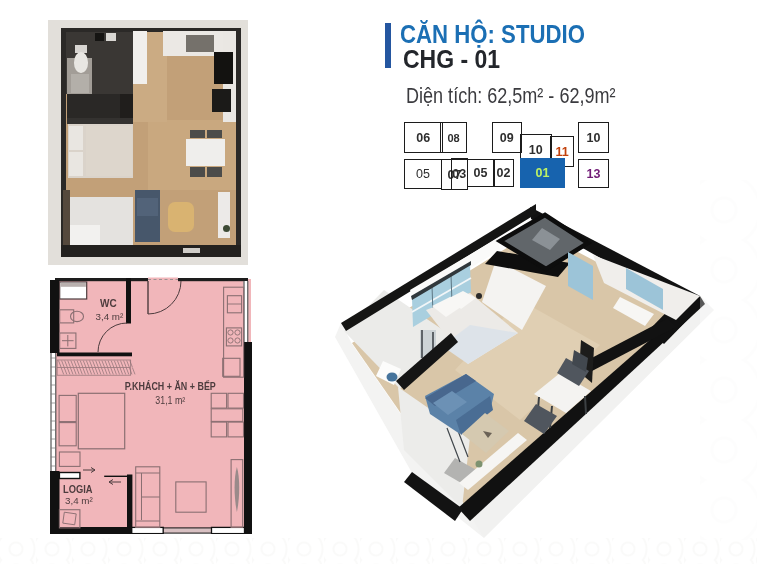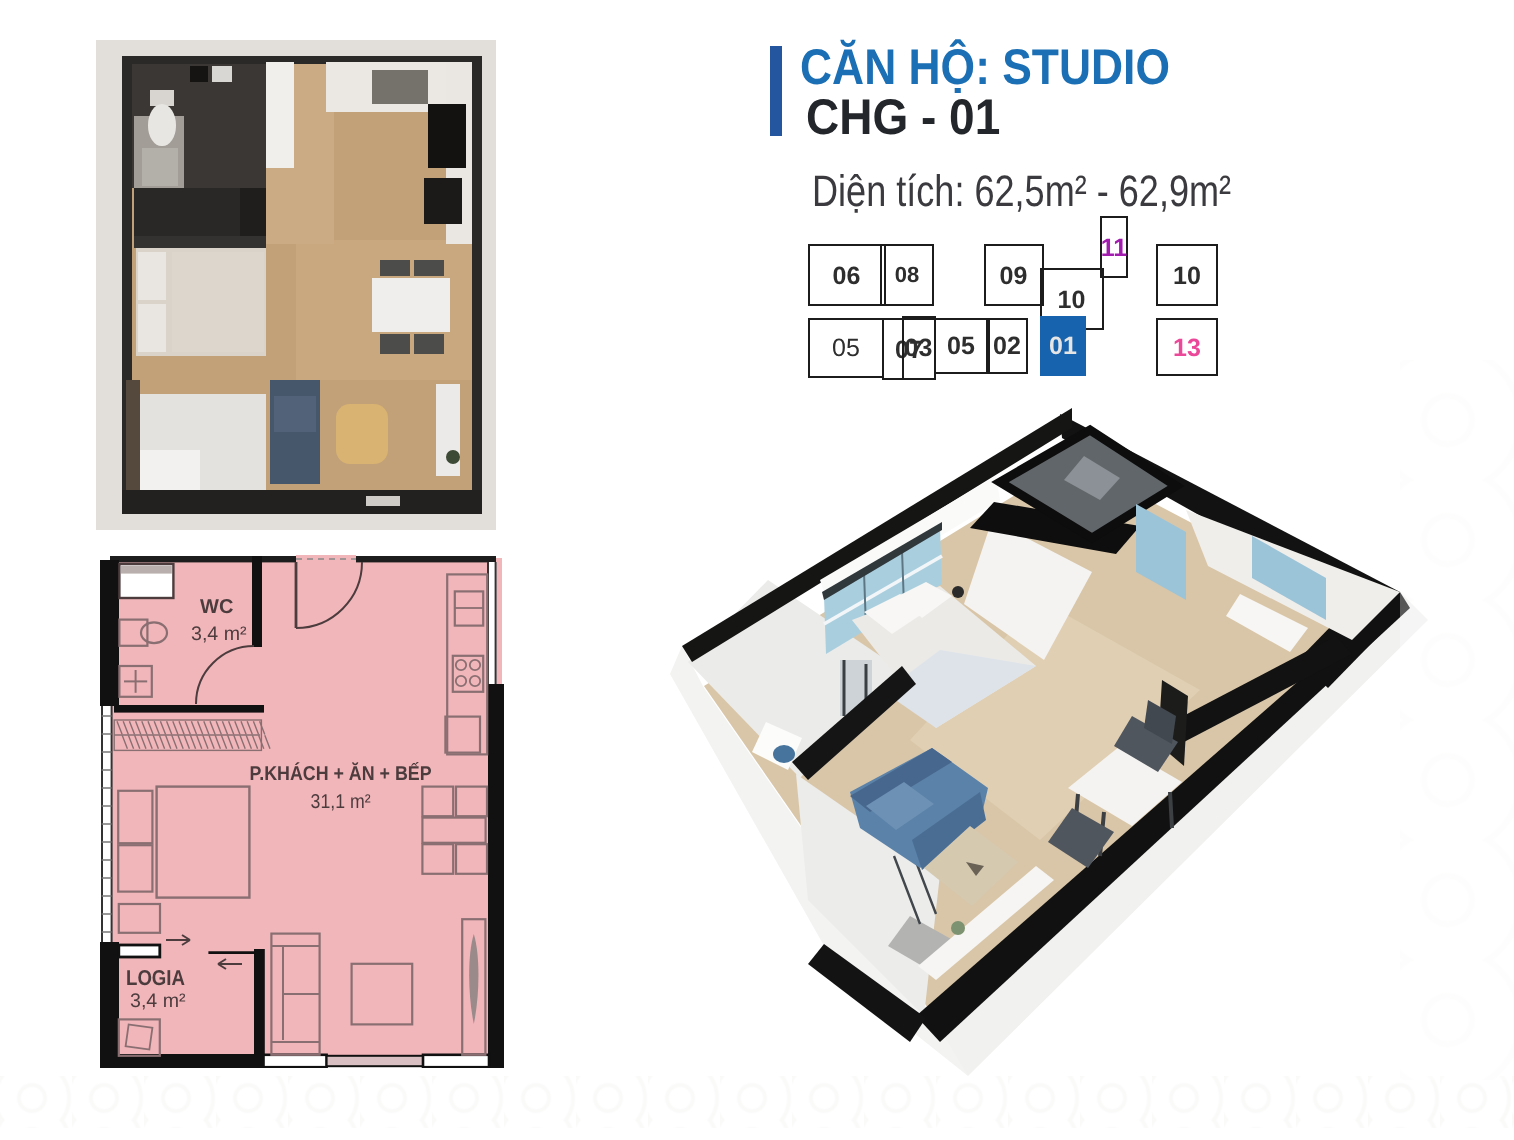--- a/index.html
+++ b/index.html
@@ -92,28 +92,28 @@
 <div class="abs" style="left:403px;top:45px;font-size:25px;font-weight:bold;color:#23262b;transform:scaleX(0.92);transform-origin:0 0;">CHG - 01</div>
 
 <div class="abs" style="left:406px;top:83px;font-size:22px;color:#3b3b3f;transform:scaleX(0.82);transform-origin:0 0;">Diện tích: 62,5m² -  62,9m²</div>
 
 <div class="abs" style="left:0;top:0;">
   <div style="position:absolute;box-sizing:border-box;display:flex;align-items:center;justify-content:center;font-size:12.5px;font-weight:bold;color:#2e2e2e;border:1.5px solid #1c1c1c;left:404px;top:122px;width:38.5px;height:31px;">06</div>
   <div style="position:absolute;box-sizing:border-box;display:flex;align-items:center;justify-content:center;font-size:12.5px;font-weight:bold;color:#2e2e2e;border:1.5px solid #1c1c1c;left:441px;top:122px;width:27px;height:31px;margin-top:37px;">07</div>
   <div style="position:absolute;box-sizing:border-box;display:flex;align-items:center;justify-content:center;font-size:11px;font-weight:bold;color:#2e2e2e;border:1.5px solid #1c1c1c;left:440px;top:122px;width:27px;height:31px;">08</div>
   <div style="position:absolute;box-sizing:border-box;display:flex;align-items:center;justify-content:center;font-size:12.5px;font-weight:bold;color:#2e2e2e;border:1.5px solid #1c1c1c;left:492px;top:122px;width:29.5px;height:31px;">09</div>
   <div style="position:absolute;box-sizing:border-box;display:flex;align-items:center;justify-content:center;font-size:12.5px;font-weight:bold;color:#2e2e2e;border:1.5px solid #1c1c1c;left:520px;top:122px;width:31.5px;height:31px;margin-top:12px;">10</div>
-  <div style="position:absolute;box-sizing:border-box;display:flex;align-items:center;justify-content:center;font-size:12.5px;font-weight:bold;color:#a21caf;border:1.5px solid #1c1c1c;left:550px;top:108px;width:14px;height:31px;">11</div>
+  <div style="position:absolute;box-sizing:border-box;display:flex;align-items:center;justify-content:center;font-size:12.5px;font-weight:bold;color:#c2410c;border:1.5px solid #1c1c1c;left:550px;top:136px;width:24px;height:31px;">11</div>
   <div style="position:absolute;box-sizing:border-box;display:flex;align-items:center;justify-content:center;font-size:12.5px;font-weight:bold;color:#2e2e2e;border:1.5px solid #1c1c1c;left:578px;top:122px;width:31px;height:31px;">10</div>
   <div style="position:absolute;box-sizing:border-box;display:flex;align-items:center;justify-content:center;font-size:12.5px;font-weight:normal;color:#2e2e2e;border:1.5px solid #1c1c1c;left:404px;top:159px;width:38px;height:30px;">05</div>
   <div style="position:absolute;box-sizing:border-box;display:flex;align-items:center;justify-content:center;font-size:12.5px;font-weight:bold;color:#2e2e2e;border:1.5px solid #1c1c1c;left:450.5px;top:158px;width:17.5px;height:32px;">03</div>
   <div style="position:absolute;box-sizing:border-box;display:flex;align-items:center;justify-content:center;font-size:12.5px;font-weight:bold;color:#2e2e2e;border:1.5px solid #1c1c1c;left:466.5px;top:159px;width:28px;height:27.5px;">05</div>
   <div style="position:absolute;box-sizing:border-box;display:flex;align-items:center;justify-content:center;font-size:12.5px;font-weight:bold;color:#2e2e2e;border:1.5px solid #1c1c1c;left:493px;top:159px;width:21px;height:27.5px;">02</div>
-  <div style="position:absolute;box-sizing:border-box;display:flex;align-items:center;justify-content:center;font-size:12.5px;font-weight:bold;left:520px;top:157.5px;width:23px;height:30.5px;background:#1763ae;color:#e5e5e5;">01</div>
-  <div style="position:absolute;box-sizing:border-box;display:flex;align-items:center;justify-content:center;font-size:12.5px;font-weight:bold;color:#ec4899;border:1.5px solid #1c1c1c;left:578px;top:159px;width:31px;height:29px;">13</div>
+  <div style="position:absolute;box-sizing:border-box;display:flex;align-items:center;justify-content:center;font-size:12.5px;font-weight:bold;left:520px;top:157.5px;width:45px;height:30.5px;background:#1763ae;color:#bef264;">01</div>
+  <div style="position:absolute;box-sizing:border-box;display:flex;align-items:center;justify-content:center;font-size:12.5px;font-weight:bold;color:#701a75;border:1.5px solid #1c1c1c;left:578px;top:159px;width:31px;height:29px;">13</div>
 </div>
 
 <svg class="abs" style="left:50px;top:272px;" width="202" height="262" viewBox="0 0 202 262">
 
   <rect x="5" y="7" width="196" height="252" fill="#f1b6ba"></rect>
 
   <rect x="5" y="6" width="193" height="3.2" fill="#1d1d1d"></rect>
 
   <rect x="98" y="5.5" width="30" height="4.5" fill="#f1b6ba"></rect>
   <line x1="98" y1="7.5" x2="128" y2="7.5" stroke="#888" stroke-width="0.8" stroke-dasharray="3 2.5"></line>

